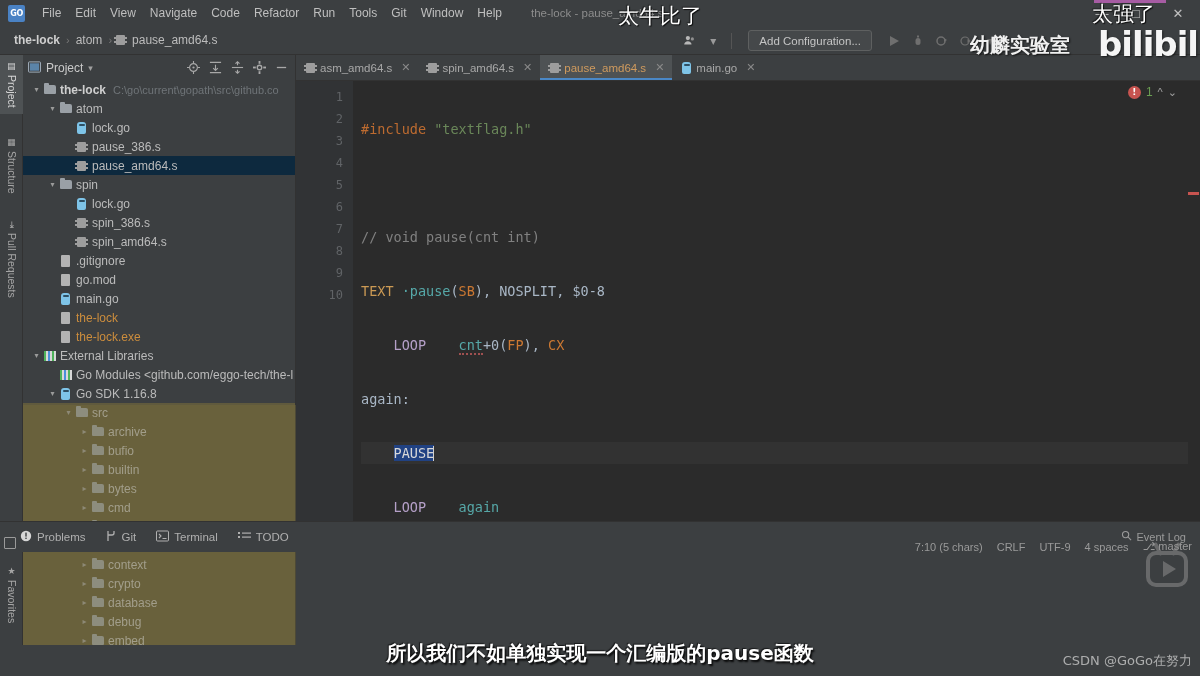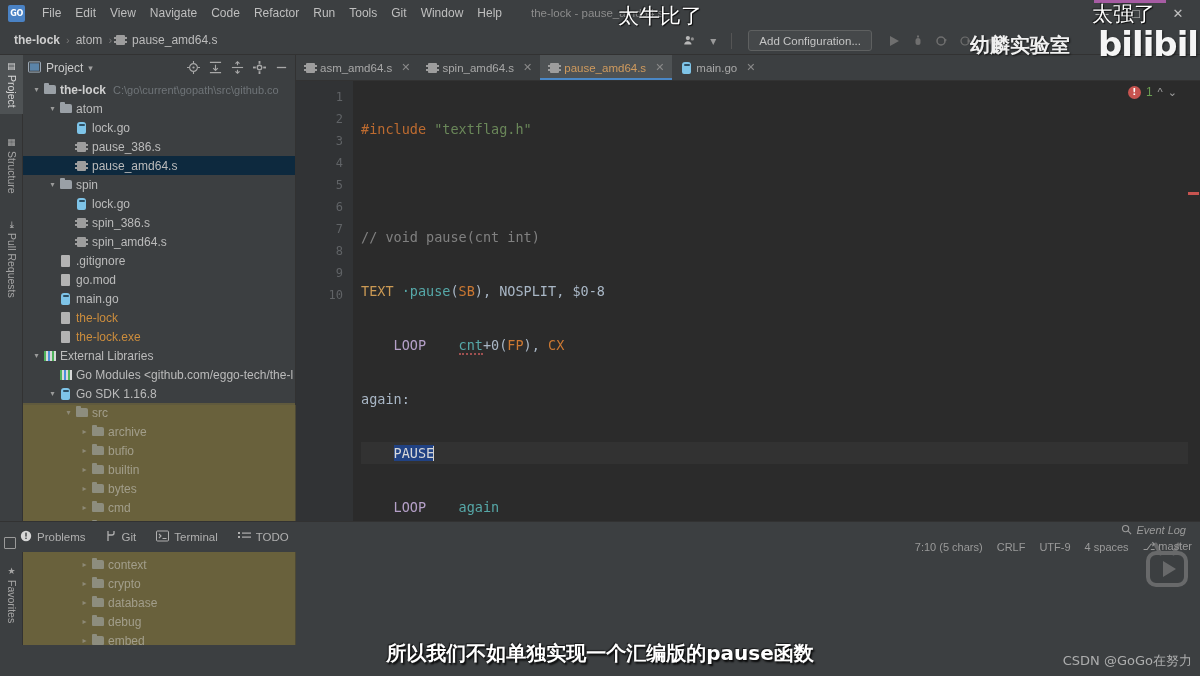--- a/index.html
+++ b/index.html
@@ -276,23 +276,23 @@
     display: flex; align-items: center; gap: 5px;
     margin-left: 20px; cursor: default; white-space: nowrap;
   }
   .sb-ico { font-size: 11px; color: #b0b0b0; }
   .sb-right {
     position: absolute; right: 8px; bottom: -1px;
     display: flex; align-items: flex-end; gap: 14px;
     font-size: 11px; color: #9a9a9a;
   }
   .sb-eventlog {
-    position: absolute; right: 14px; top: 2px;
-    display: flex; align-items: flex-start; gap: 4px;
-    font-size: 11px; color: #9a9a9a; font-style: italic;
+    position: absolute; right: 14px; top: 8px;
+    display: flex; align-items: flex-end; gap: 4px;
+    font-size: 11px; color: #9a9a9a;
   }
   .hide-tool {
     position: absolute; left: 4px; bottom: 3px;
     width: 12px; height: 12px; border: 1.5px solid #9a9a9a;
     border-radius: 1px;
   }
 
   
   .danmaku {
     position: absolute;

